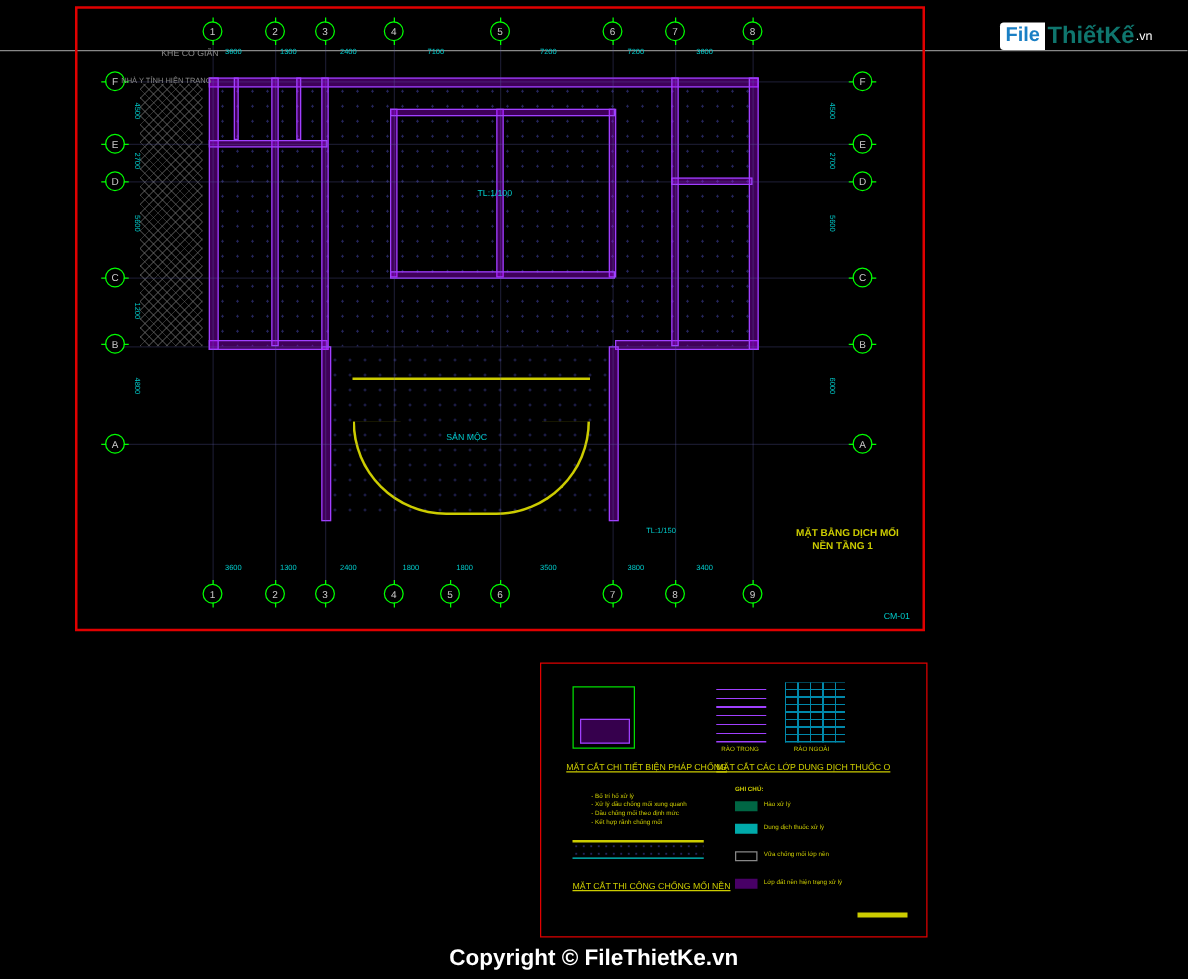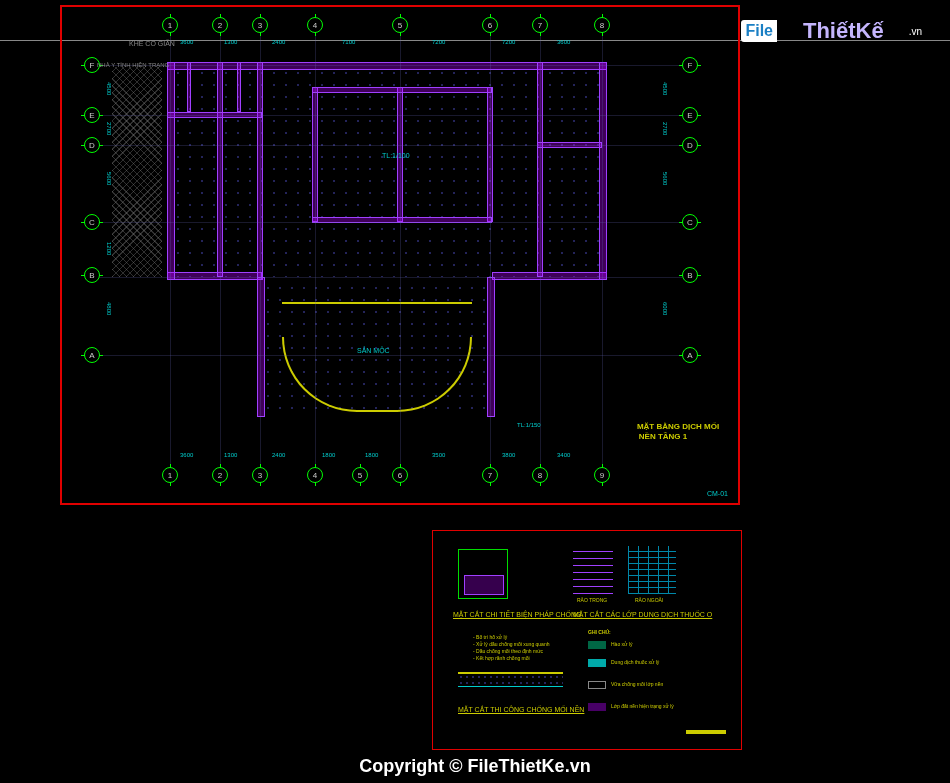--- a/index.html
+++ b/index.html
@@ -18,34 +18,33 @@
   width: 950px;
   height: 1px;
   background: #888;
 }
 .logo {
   position: absolute;
   top: 18px;
   right: 28px;
   display: flex;
   align-items: center;
-  gap: 24px;
 }
 .logo-file {
   background: #fff;
   color: #1a7fc4;
   font-weight: bold;
   font-size: 16px;
   padding: 2px 4px;
   border-radius: 3px 0 0 3px;
 }
 .logo-thietke {
-  color: #c4b5fd;
-  font-weight: bold;
-  font-size: 22px;
+  color: #0f766e;
+  font-weight: bold;
+  font-size: 19px;
   margin-left: 2px;
 }
 .logo-vn {
   color: #fff;
   font-size: 10px;
   margin-left: 1px;
 }
 .drawing1 {
   position: absolute;
   top: 5px;
@@ -285,21 +284,21 @@
   <div class="dim-text" style="left:600px;top:295px;writing-mode:vertical-rl">6000</div>
 
   <div class="label-text" style="left:67px;top:33px">KHE CO GIÃN</div>
   <div class="label-text" style="left:35px;top:55px;font-size:6px">NHÀ Y TỈNH HIỆN TRẠNG</div>
   <div class="label-text" style="left:295px;top:340px;color:#00cccc">SẢN MỘC</div>
   <div class="label-text" style="left:320px;top:145px;color:#00cccc">TL:1/100</div>
 
   <div class="dim-text" style="left:455px;top:415px">TL:1/150</div>
 
   <div class="side-title" style="right:15px;top:415px;width:90px">MẶT BẰNG DỊCH MỐI</div>
-  <div class="side-title" style="right:30px;top:425px;width:90px">NỀN TẦNG 1</div>
+  <div class="side-title" style="right:19px;top:425px;width:90px">NỀN TẦNG 1</div>
   <div class="label-text" style="right:10px;bottom:6px;color:#00cccc;font-size:7px">CM-01</div>
 </div>
 
 <div class="drawing2">
 
   <div style="position:absolute;left:25px;top:18px;width:50px;height:50px;border:1px solid #00dd00">
     <div style="position:absolute;left:5px;top:25px;width:40px;height:20px;background:rgba(180,0,255,0.3);border:1px solid #a040ff"></div>
   </div>
   <div class="small-title-y" style="left:20px;top:80px">MẶT CẮT CHI TIẾT BIỆN PHÁP CHỐNG</div>
 

